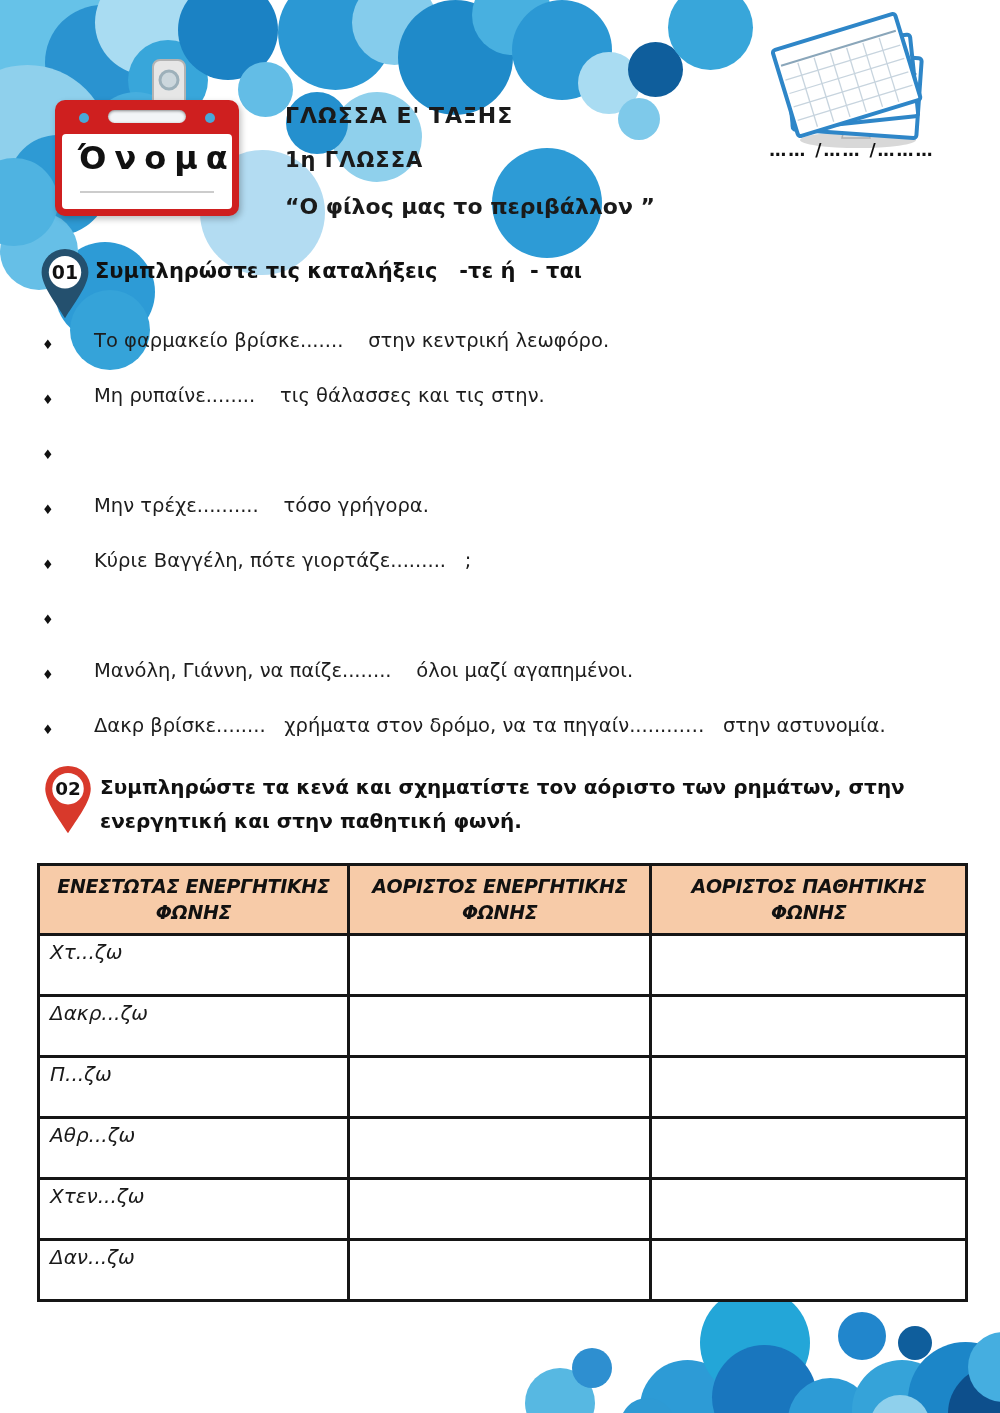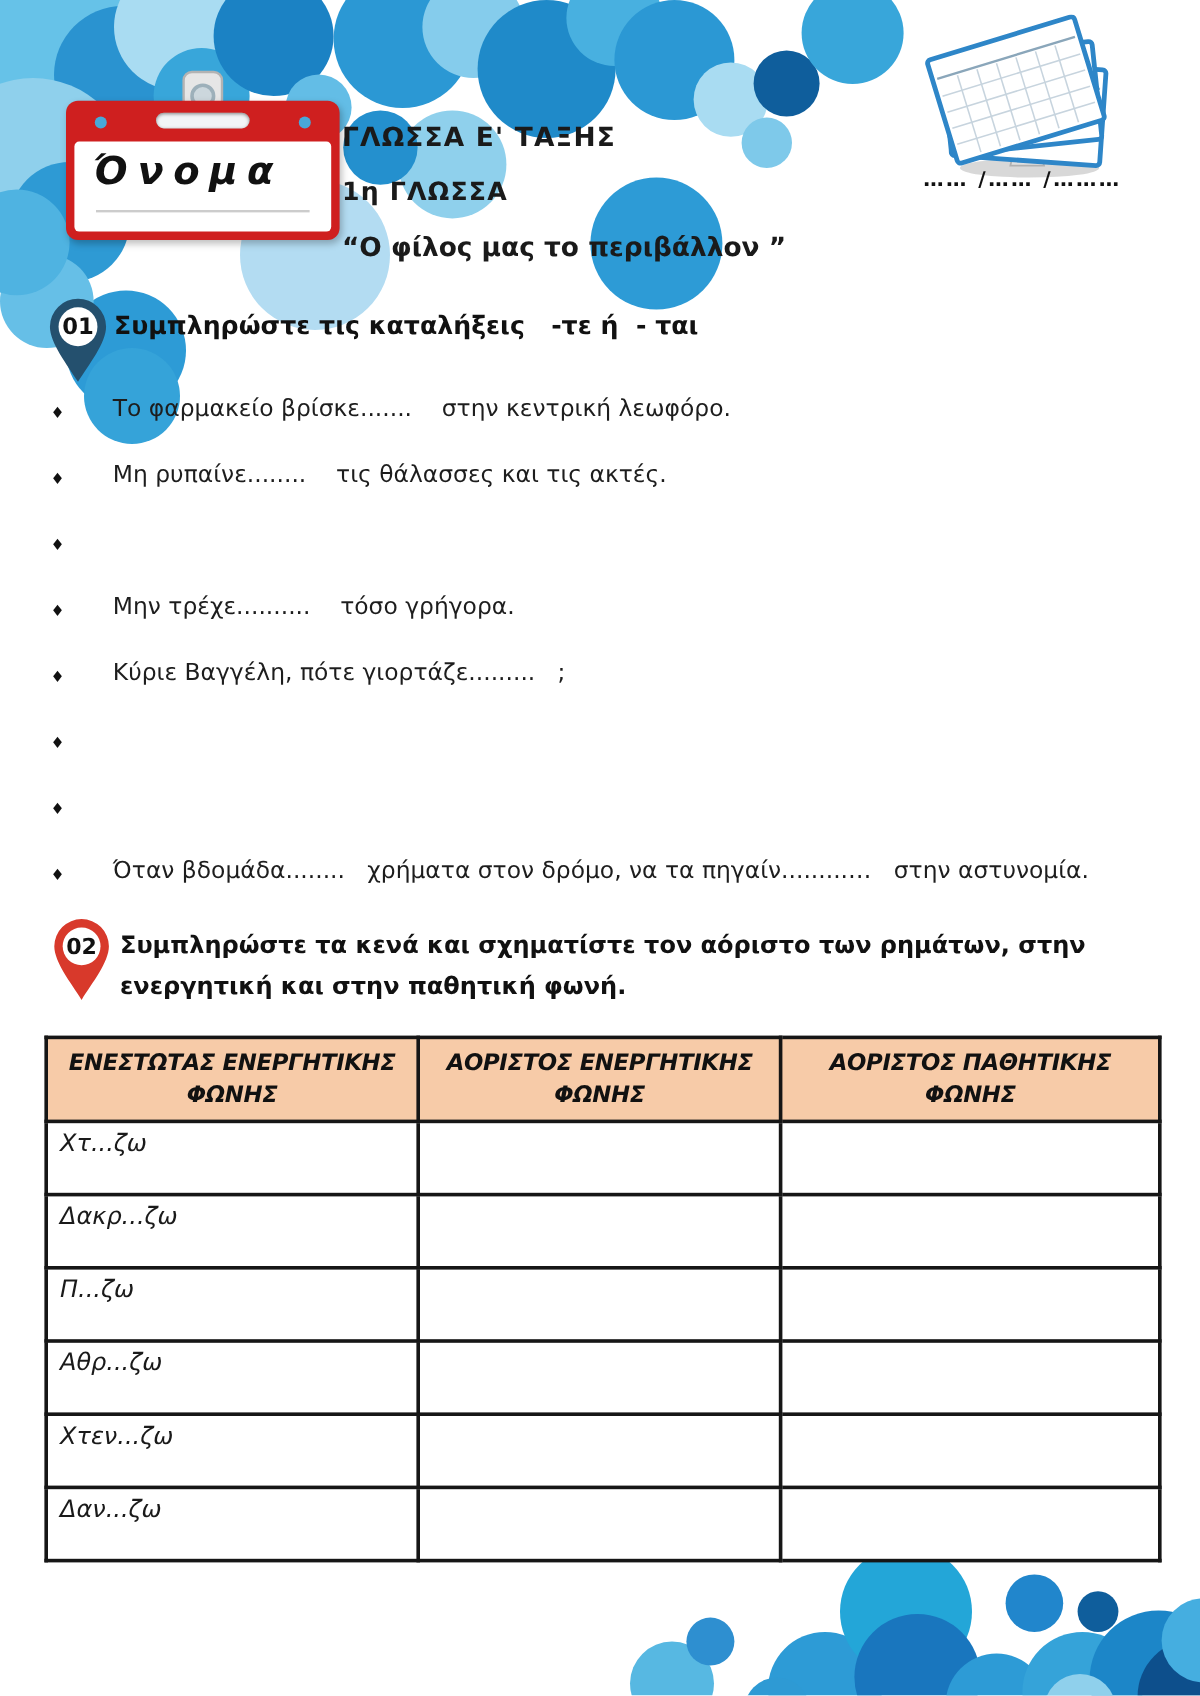--- a/index.html
+++ b/index.html
@@ -4,22 +4,22 @@
 <style>
   html,body{margin:0;padding:0;background:#fff;}
   .page{position:relative;width:1000px;height:1413px;background:#ffffff;overflow:hidden;
         font-family:"DejaVu Sans", sans-serif;color:#1a1a1a;}
   #bubbles-layer{position:absolute;inset:0;z-index:0;}
   .bubble{position:absolute;border-radius:50%;}
   .content{position:absolute;inset:0;z-index:2;}
 
   
   .clip-svg{position:absolute;left:146px;top:58px;z-index:1;}
-  .name-tag{position:absolute;left:55px;top:84px;width:228px;height:116px;background:#cf1f1f;
-            border-radius:10px;box-shadow:2px 3px 6px rgba(0,0,0,.25);z-index:2;font-style:italic;}
+  .name-tag{position:absolute;left:55px;top:100px;width:184px;height:116px;background:#cf1f1f;
+            border-radius:10px;box-shadow:2px 3px 6px rgba(0,0,0,.25);z-index:2;}
   .tag-band{position:relative;height:34px;}
   .tag-slot{position:absolute;left:50%;top:10px;transform:translateX(-50%);width:78px;height:13px;
             background:#f2f5f7;border-radius:7px;box-shadow:inset 0 1px 3px rgba(0,0,0,.45);}
   .tag-dot{position:absolute;top:13px;width:10px;height:10px;border-radius:50%;background:#49a8d8;}
   .tag-dot.left{left:24px}.tag-dot.right{right:24px}
   .tag-body{position:absolute;left:7px;right:7px;top:34px;bottom:7px;background:#fff;border-radius:4px;overflow:hidden;}
   .tag-label{font-size:32px;font-weight:bold;letter-spacing:8px;padding:5px 0 0 16px;color:#111;}
   .tag-line{border-bottom:2px solid #cccccc;margin:14px 18px 0 18px;}
 
   
@@ -168,42 +168,43 @@
       <text x="32" y="34" text-anchor="middle" font-size="21" font-weight="bold" fill="#111">01</text>
     </svg>
     <div class="ex1-heading">Συμπληρώστε τις καταλήξεις   -τε ή  - ται</div>
     <div class="ex1-list">
         <div class="ex1-item">
           <span class="bullet">♦</span>
           <span class="ex1-text">Το φαρμακείο βρίσκε.......    στην κεντρική λεωφόρο.</span>
         </div>
         <div class="ex1-item">
           <span class="bullet">♦</span>
-          <span class="ex1-text">Μη ρυπαίνε........    τις θάλασσες και τις ακτές.</span>
+          <span class="ex1-text">Μη ρυπαίνε........    τις θάλασσες και τις στην.</span>
         </div>
         <div class="ex1-item">
           <span class="bullet">♦</span>
         </div>
         <div class="ex1-item">
           <span class="bullet">♦</span>
           <span class="ex1-text">Μην τρέχε..........    τόσο γρήγορα.</span>
         </div>
         <div class="ex1-item">
           <span class="bullet">♦</span>
           <span class="ex1-text">Κύριε Βαγγέλη, πότε γιορτάζε.........   ;</span>
         </div>
         <div class="ex1-item">
           <span class="bullet">♦</span>
         </div>
         <div class="ex1-item">
           <span class="bullet">♦</span>
-        </div>
-        <div class="ex1-item">
-          <span class="bullet">♦</span>
-          <span class="ex1-text">Όταν βδομάδα........   χρήματα στον δρόμο, να τα πηγαίν.........…   στην αστυνομία.</span>
+          <span class="ex1-text">Μανόλη, Γιάννη, να παίζε........    όλοι μαζί αγαπημένοι.</span>
+        </div>
+        <div class="ex1-item">
+          <span class="bullet">♦</span>
+          <span class="ex1-text">Δακρ βρίσκε........   χρήματα στον δρόμο, να τα πηγαίν.........…   στην αστυνομία.</span>
         </div>
       </div>
 
     <svg class="pin pin2" width="56" height="76" viewBox="0 0 64 80">
       <path d="M32 78 C 22 62 6 42 6 27 a26 26 0 1 1 52 0 c0 15 -16 35 -26 51 z" fill="#d8392b"></path>
       <circle cx="32" cy="27" r="18" fill="#ffffff"></circle>
       <text x="32" y="34" text-anchor="middle" font-size="21" font-weight="bold" fill="#111">02</text>
     </svg>
     <div class="ex2-heading">Συμπληρώστε τα κενά και σχηματίστε τον αόριστο των ρημάτων, στην ενεργητική και στην παθητική φωνή.</div>
 

